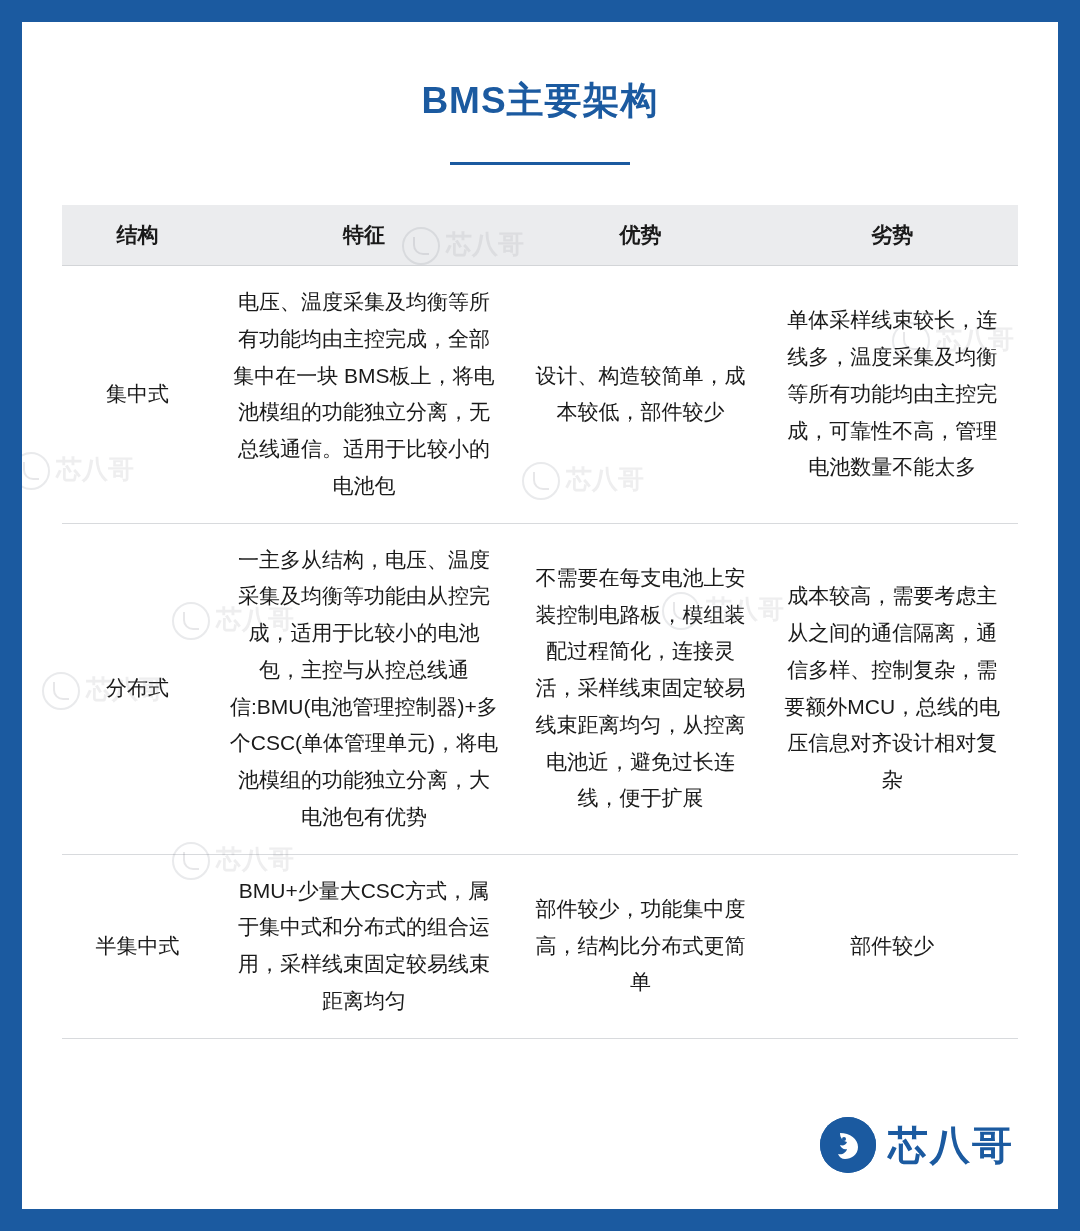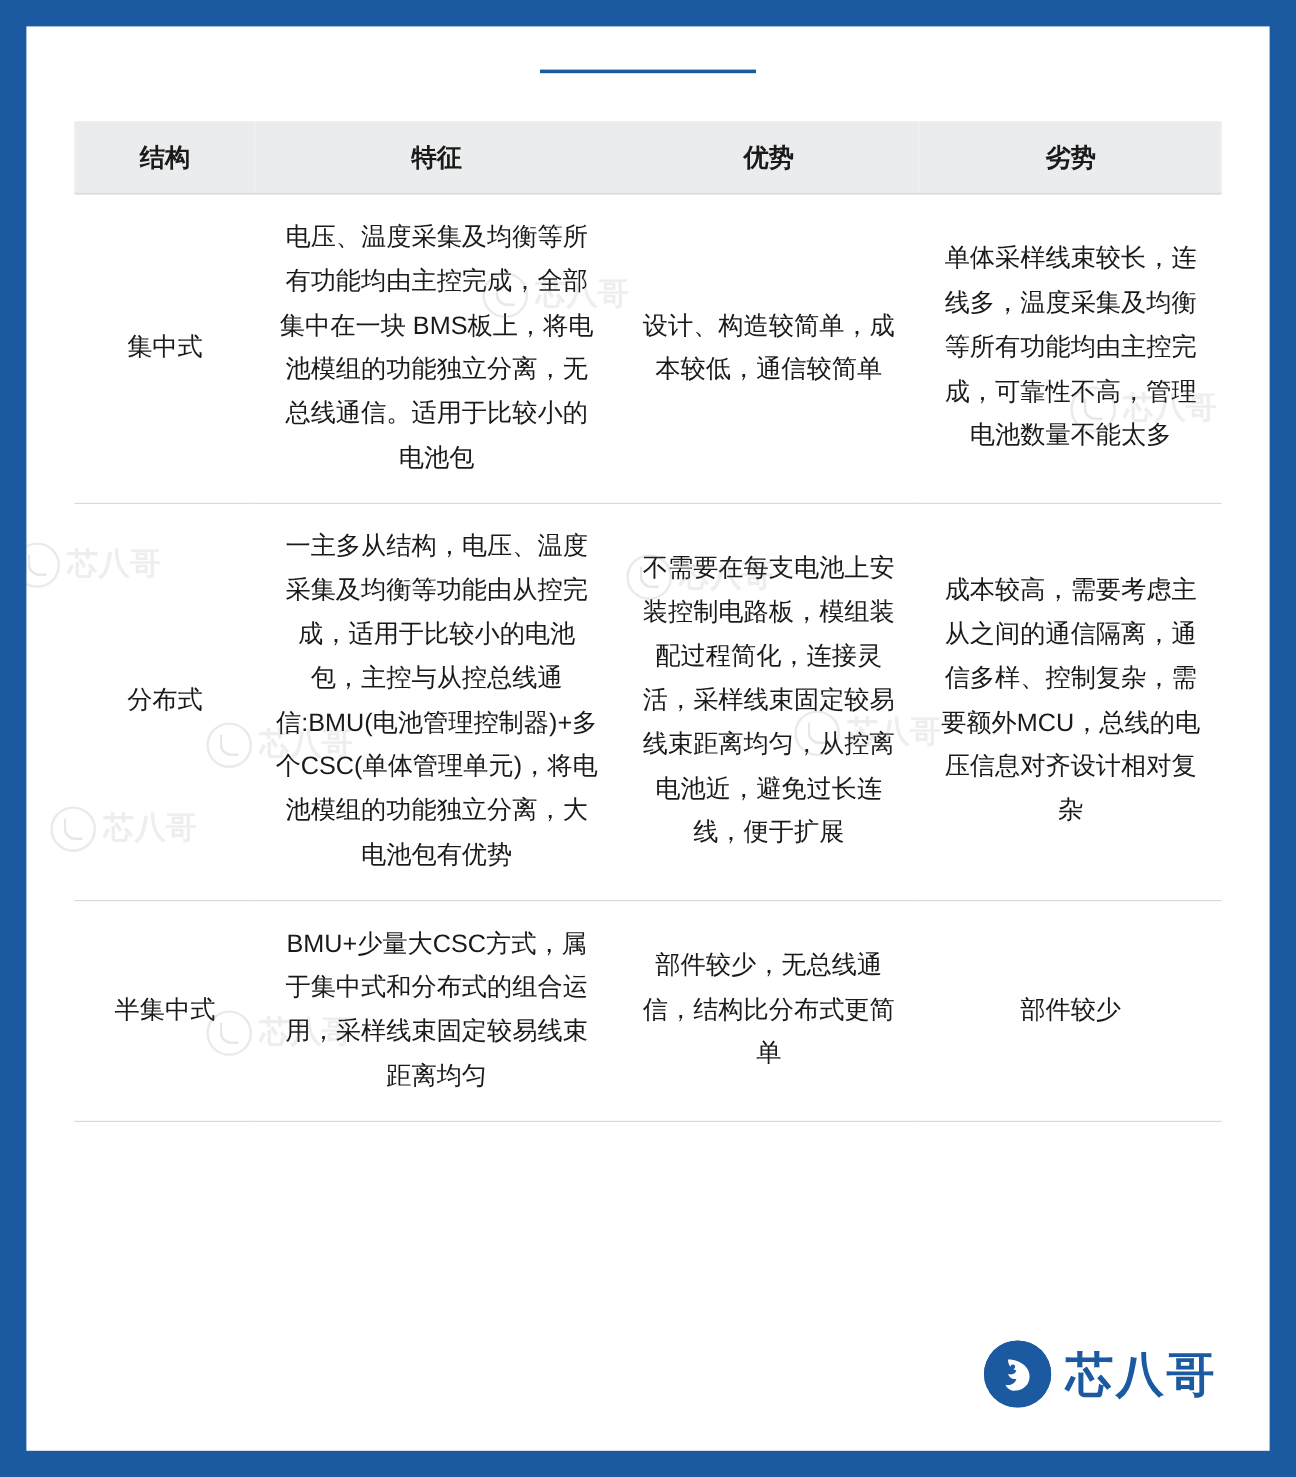--- a/index.html
+++ b/index.html
@@ -128,20 +128,21 @@
     font-weight: bold;
     color: #1b5aa0;
     letter-spacing: 2px;
   }
 </style>
 </head>
 <body>
 
 <div class="page">
 
+  <div class="title">BMS主要架构</div>
   <div class="title-rule"></div>
 
   <div class="wm" style="left:380px; top:205px;"><span class="bird"></span><span>芯八哥</span></div>
   <div class="wm" style="left:870px; top:300px;"><span class="bird"></span><span>芯八哥</span></div>
   <div class="wm" style="left:-10px; top:430px;"><span class="bird"></span><span>芯八哥</span></div>
   <div class="wm" style="left:500px; top:440px;"><span class="bird"></span><span>芯八哥</span></div>
   <div class="wm" style="left:150px; top:580px;"><span class="bird"></span><span>芯八哥</span></div>
   <div class="wm" style="left:640px; top:570px;"><span class="bird"></span><span>芯八哥</span></div>
   <div class="wm" style="left:20px; top:650px;"><span class="bird"></span><span>芯八哥</span></div>
   <div class="wm" style="left:150px; top:820px;"><span class="bird"></span><span>芯八哥</span></div>
@@ -158,33 +159,33 @@
         <th>结构</th>
         <th>特征</th>
         <th>优势</th>
         <th>劣势</th>
       </tr>
     </thead>
     <tbody>
       <tr>
         <td>集中式</td>
         <td class="feature">电压、温度采集及均衡等所有功能均由主控完成，全部集中在一块 BMS板上，将电池模组的功能独立分离，无总线通信。适用于比较小的电池包</td>
-        <td class="adv">设计、构造较简单，成本较低，通信较简单</td>
+        <td class="adv">设计、构造较简单，成本较低，部件较少</td>
         <td class="dis">单体采样线束较长，连线多，温度采集及均衡等所有功能均由主控完成，可靠性不高，管理电池数量不能太多</td>
       </tr>
       <tr>
         <td>分布式</td>
         <td class="feature">一主多从结构，电压、温度采集及均衡等功能由从控完成，适用于比较小的电池包，主控与从控总线通信:BMU(电池管理控制器)+多个CSC(单体管理单元)，将电池模组的功能独立分离，大电池包有优势</td>
         <td class="adv">不需要在每支电池上安装控制电路板，模组装配过程简化，连接灵活，采样线束固定较易线束距离均匀，从控离电池近，避免过长连线，便于扩展</td>
         <td class="dis">成本较高，需要考虑主从之间的通信隔离，通信多样、控制复杂，需要额外MCU，总线的电压信息对齐设计相对复杂</td>
       </tr>
       <tr>
         <td>半集中式</td>
         <td class="feature">BMU+少量大CSC方式，属于集中式和分布式的组合运用，采样线束固定较易线束距离均匀</td>
-        <td class="adv">部件较少，无总线通信，结构比分布式更简单</td>
+        <td class="adv">部件较少，功能集中度高，结构比分布式更简单</td>
         <td class="dis">部件较少</td>
       </tr>
     </tbody>
   </table>
 
   <div class="footer-logo">
     <span class="logo-mark">
       <svg width="56" height="56" viewBox="0 0 56 56" aria-hidden="true">
         <circle cx="28" cy="28" r="28" fill="#1b5aa0"></circle>
         <path d="M20 16 C30 16 38 22 38 30 C38 38 31 42 25 42 C22 42 19 40 18 37 C22 38 26 36 27 32 C24 33 21 31 20 28 C23 29 26 28 27 25 C23 24 20 21 20 16 Z" fill="#ffffff"></path>

